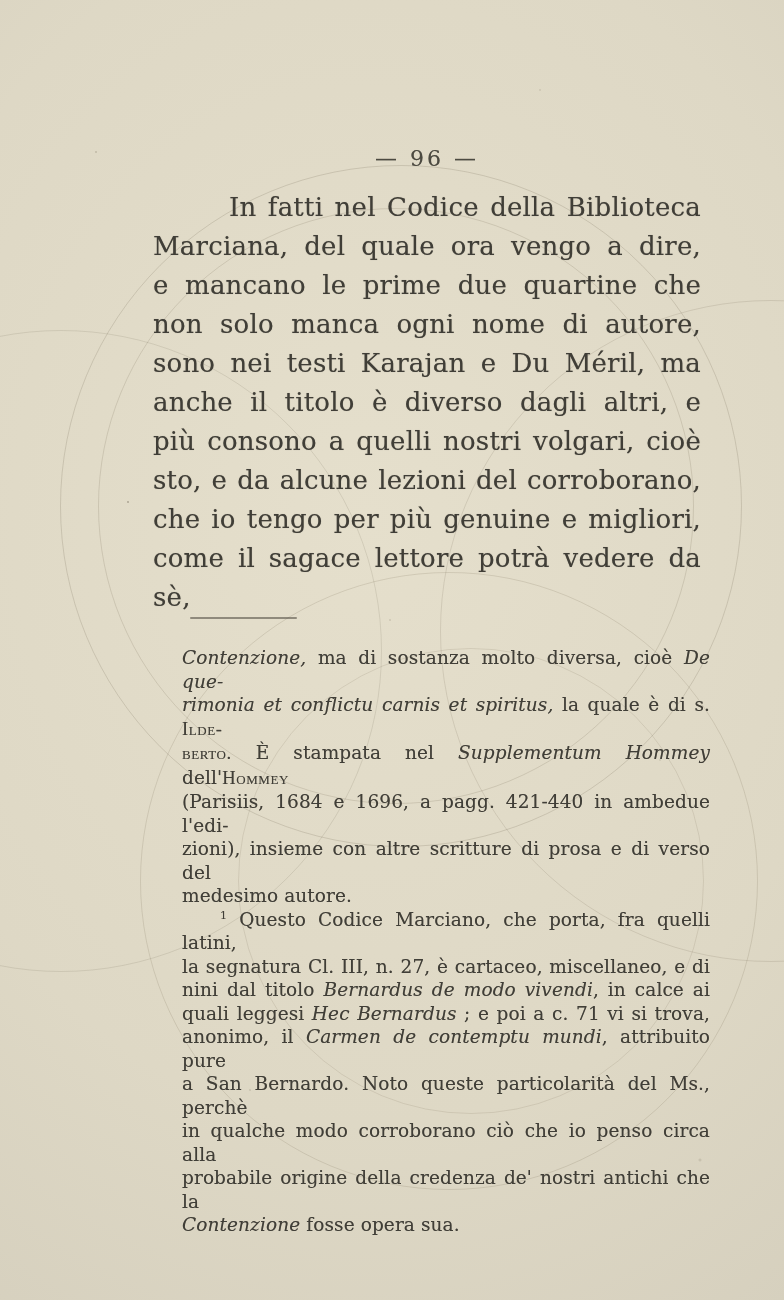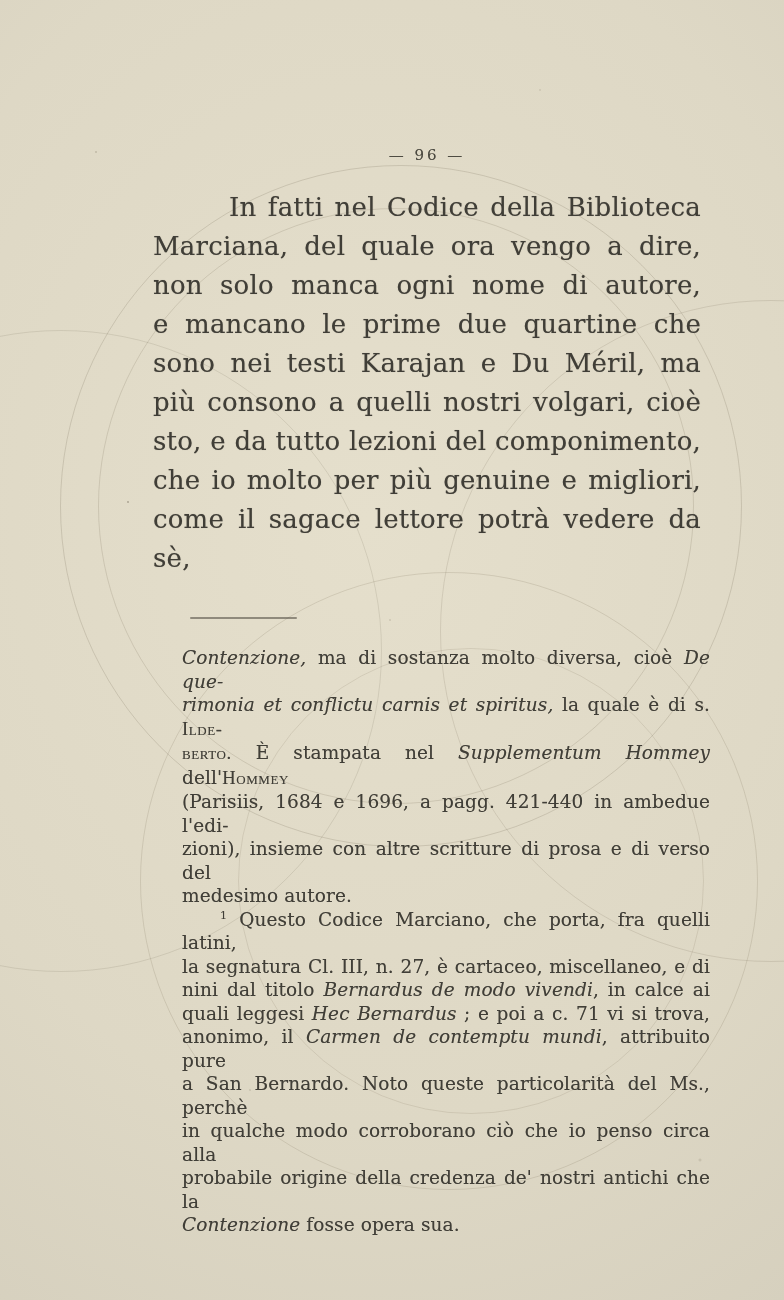--- a/index.html
+++ b/index.html
@@ -19,21 +19,21 @@
   }
   .arc{position:absolute;border-radius:50%;pointer-events:none;}
   .a1{left:60px;top:165px;width:680px;height:680px;border:1.5px solid rgba(104,95,74,.20);}
   .a2{left:98px;top:208px;width:594px;height:594px;border:1px solid rgba(104,95,74,.18);}
   .a3{left:440px;top:300px;width:660px;height:660px;border:1.5px solid rgba(104,95,74,.16);}
   .a4{left:140px;top:572px;width:616px;height:616px;border:1px solid rgba(104,95,74,.17);}
   .a5{left:238px;top:648px;width:464px;height:464px;border:1px solid rgba(104,95,74,.14);}
   .a6{left:-260px;top:330px;width:640px;height:640px;border:1px solid rgba(104,95,74,.15);}
   .page-number{
     position:absolute;left:153px;top:146px;width:548px;
-    text-align:center;font-size:15px;letter-spacing:3px;color:#4c4a41;
+    text-align:center;font-size:22px;letter-spacing:3px;color:#4c4a41;
     text-shadow:0 0 .6px rgba(70,66,58,.45);
   }
   .main-text{
     position:absolute;left:153px;top:188px;width:548px;
     font-size:26px;line-height:39px;letter-spacing:.2px;
     text-shadow:0 0 .7px rgba(64,62,55,.45);
   }
   .footnotes{
     position:absolute;left:182px;top:646px;width:528px;
     font-size:18.5px;line-height:23.5px;letter-spacing:.1px;
@@ -58,26 +58,27 @@
   <div class="arc a3"></div>
   <div class="arc a4"></div>
   <div class="arc a5"></div>
   <div class="arc a6"></div>
 
   <div class="page-number">— 96 —</div>
 
   <div class="main-text" id="main-text">
       <div class="line j" style="text-indent: 76px;"><span>In fatti nel Codice della Biblioteca</span></div>
       <div class="line j"><span>Marciana, del quale ora vengo a dire,</span></div>
+      <div class="line j"><span>e mancano le prime due quartine che</span></div>
       <div class="line j"><span>non solo manca ogni nome di autore,</span></div>
-      <div class="line j"><span>e mancano le prime due quartine che</span></div>
       <div class="line j"><span>sono nei testi Karajan e Du Méril, ma</span></div>
+      <div class="line j"><span>anche il titolo è diverso dagli altri, e</span></div>
       <div class="line j"><span>più consono a quelli nostri volgari, cioè</span></div>
-      <div class="line j"><span>sto, e da tutto lezioni del componimento,</span></div>
-      <div class="line j"><span>che io molto per più genuine e migliori,</span></div>
+      <div class="line j"><span>sto, e da alcune lezioni del corroborano,</span></div>
+      <div class="line j"><span>che io tengo per più genuine e migliori,</span></div>
       <div class="line j"><span>come il sagace lettore potrà vedere da sè,</span></div>
     </div>
 
   <div class="footnote-rule"></div>
 
   <div class="footnotes" id="footnotes">
       <div class="line j"><span class="i">Contenzione,</span><span> ma di sostanza molto diversa, cioè </span><span class="i">De que-</span></div>
       <div class="line j"><span class="i">rimonia et conflictu carnis et spiritus,</span><span> la quale è di s. </span><span class="sc">Ilde-</span></div>
       <div class="line j"><span class="sc">berto.</span><span> È stampata nel </span><span class="i">Supplementum Hommey</span><span> dell'</span><span class="sc">Hommey</span></div>
       <div class="line j"><span>(Parisiis, 1684 e 1696, a pagg. 421-440 in ambedue l'edi-</span></div>

